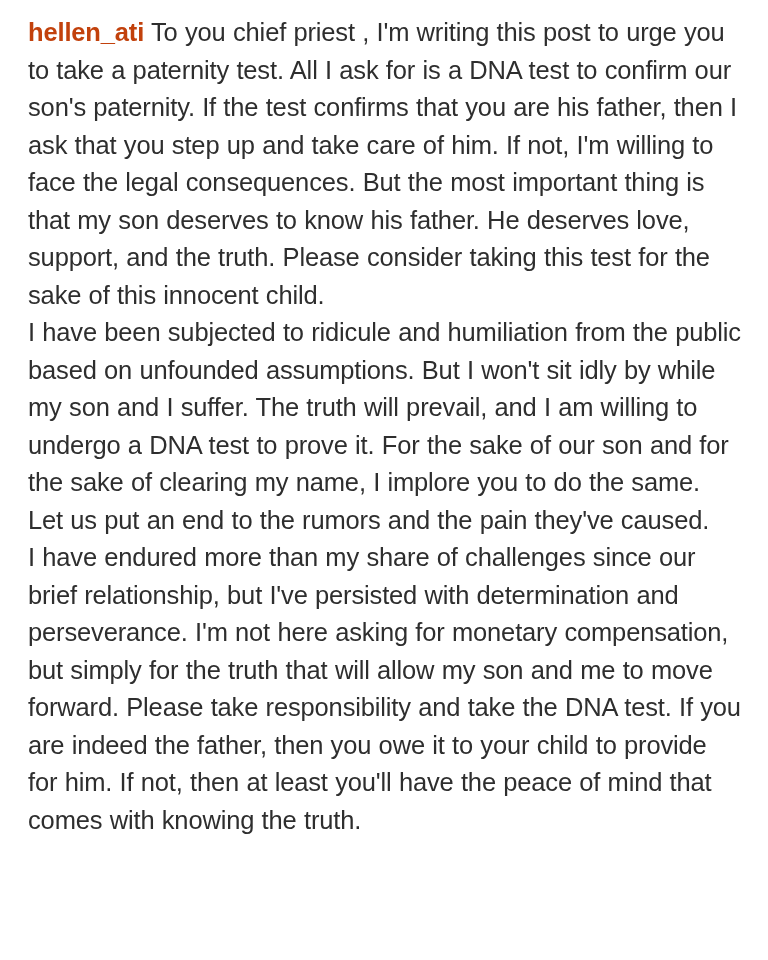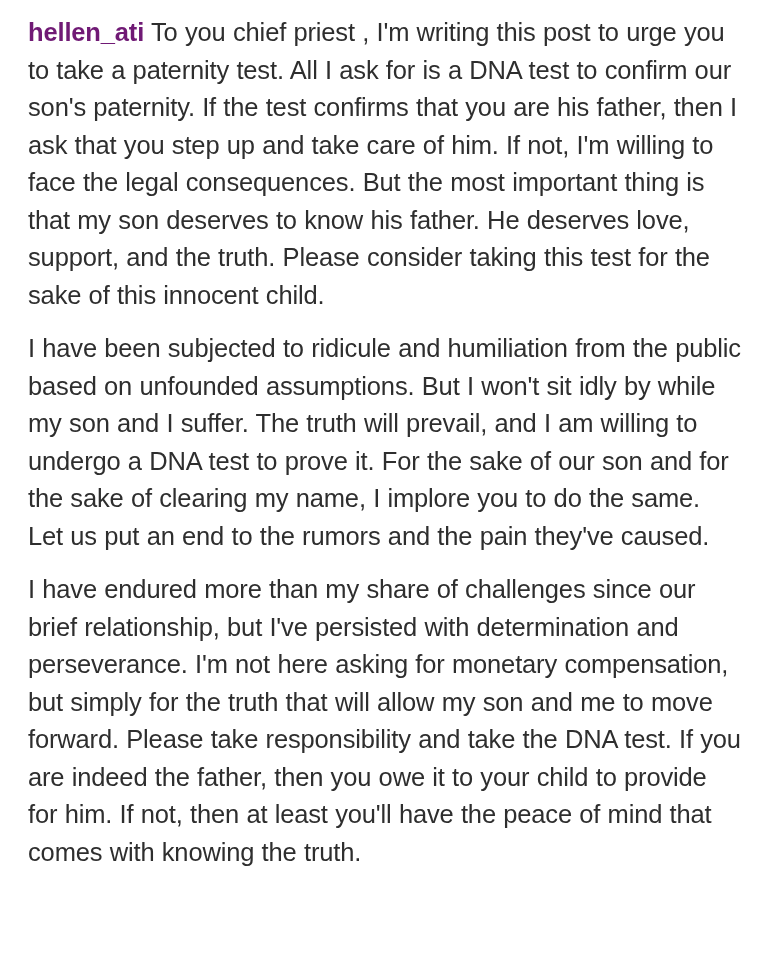--- a/index.html
+++ b/index.html
@@ -21,27 +21,27 @@
   }
   .caption {
     font-size: 25.5px;
     line-height: 37.5px;
     letter-spacing: -0.15px;
     color: #2e2e2e;
     word-spacing: 0.4px;
   }
   .username {
     font-weight: bold;
-    color: #701a75;
+    color: #c2410c;
   }
   .para {
     margin: 0;
   }
   .para + .para {
-    margin-top: 16px;
+    margin-top: 0;
   }
 </style>
 </head>
 <body>
 
 <div class="post">
   <div class="caption">
     <p class="para"><span class="username">hellen_ati</span> <span>To you chief priest , I'm writing this post to urge you to take a paternity test. All I ask for is a DNA test to confirm our son's paternity. If the test confirms that you are his father, then I ask that you step up and take care of him. If not, I'm willing to face the legal consequences. But the most important thing is that my son deserves to know his father. He deserves love, support, and the truth. Please consider taking this test for the sake of this innocent child.</span></p>
     <p class="para"><span>I have been subjected to ridicule and humiliation from the public based on unfounded assumptions. But I won't sit idly by while my son and I suffer. The truth will prevail, and I am willing to undergo a DNA test to prove it. For the sake of our son and for the sake of clearing my name, I implore you to do the same. Let us put an end to the rumors and the pain they've caused.</span></p>
     <p class="para"><span>I have endured more than my share of challenges since our brief relationship, but I've persisted with determination and perseverance. I'm not here asking for monetary compensation, but simply for the truth that will allow my son and me to move forward. Please take responsibility and take the DNA test. If you are indeed the father, then you owe it to your child to provide for him. If not, then at least you'll have the peace of mind that comes with knowing the truth.</span></p>

